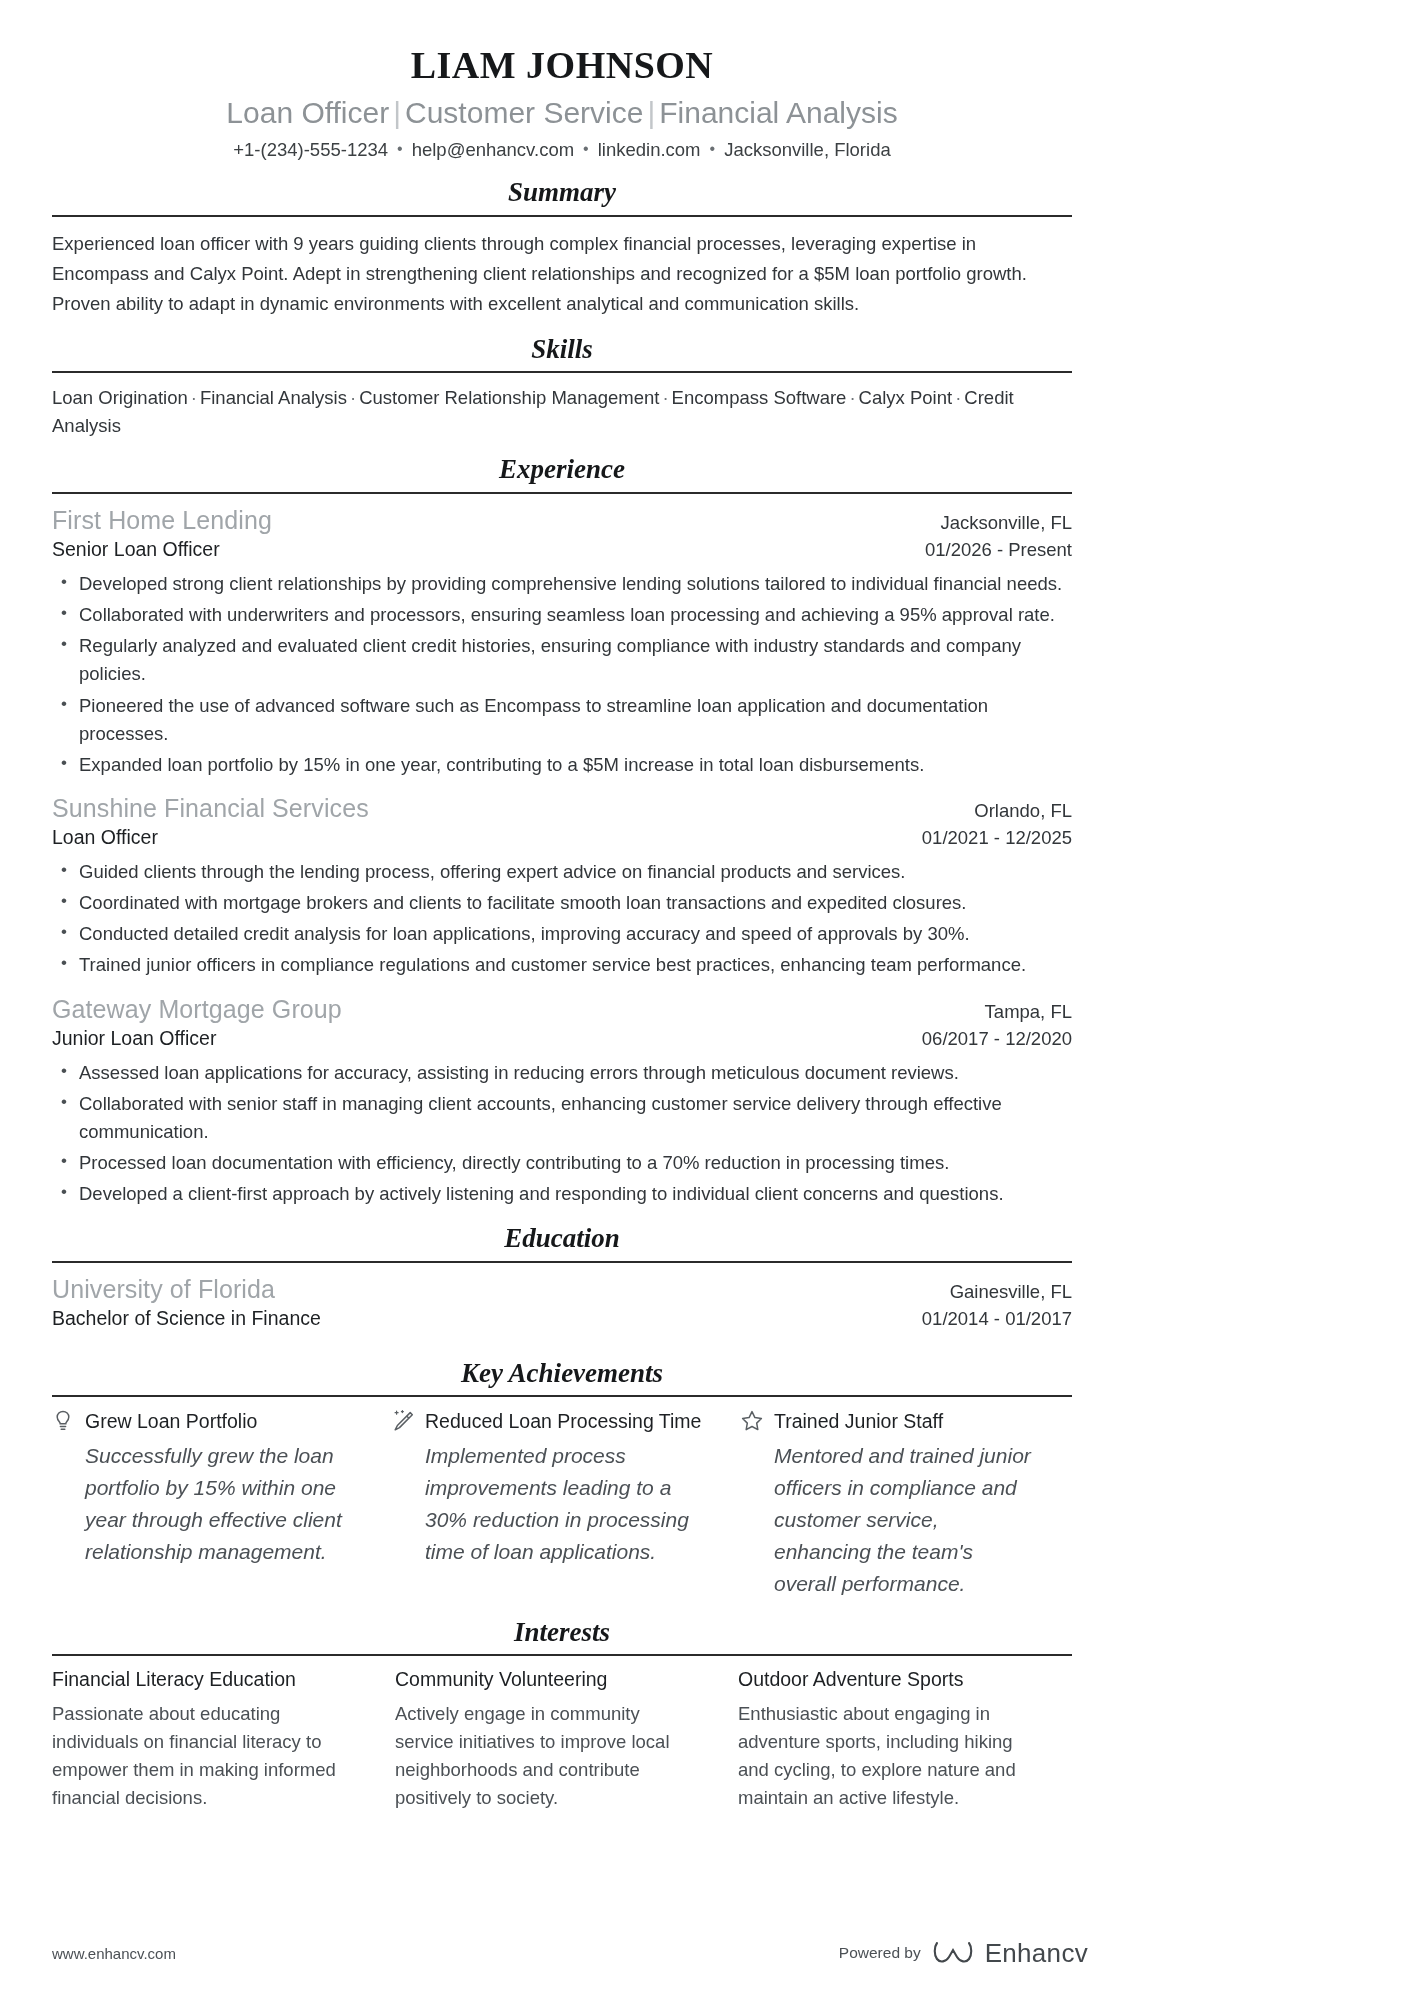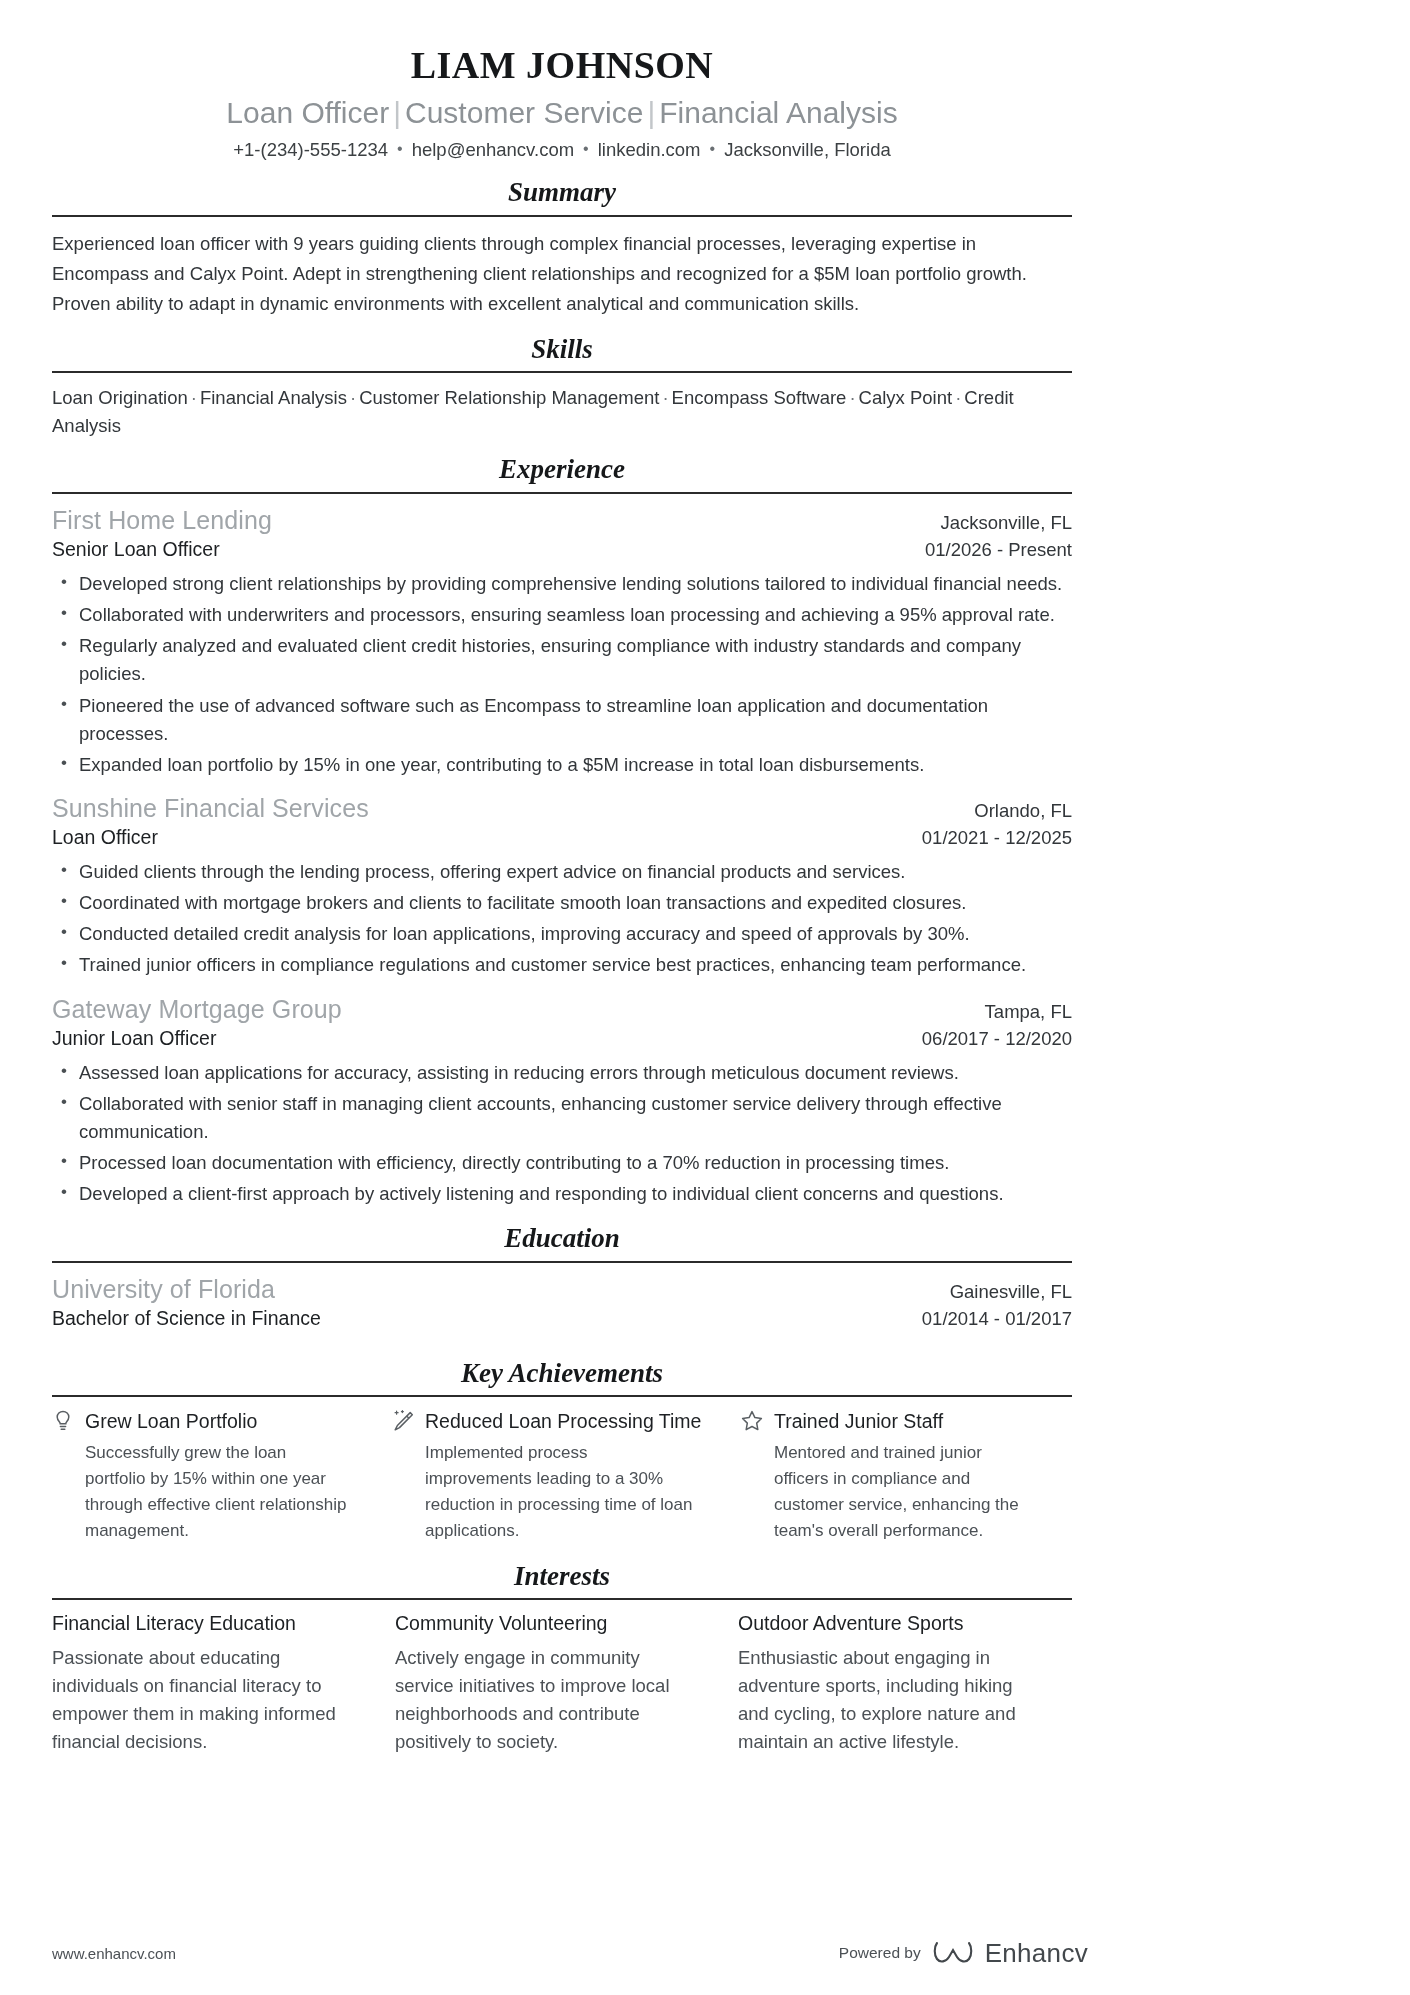--- a/index.html
+++ b/index.html
@@ -171,24 +171,25 @@
     justify-content: center;
   }
   .ach-icon svg { display: block; }
   .ach-title {
     font-size: 19.5px;
     color: #1d2023;
     line-height: 1.2;
     white-space: nowrap;
   }
   .ach-desc {
-    font-size: 17px;
+    font-size: 21px;
     line-height: 1.52;
     color: #4b5055;
     padding-left: 33px;
+    font-style: italic;
   }
 
   
   .int-title {
     font-size: 19.5px;
     color: #1d2023;
     line-height: 1.2;
     margin-bottom: 8px;
   }
   .int-desc {

